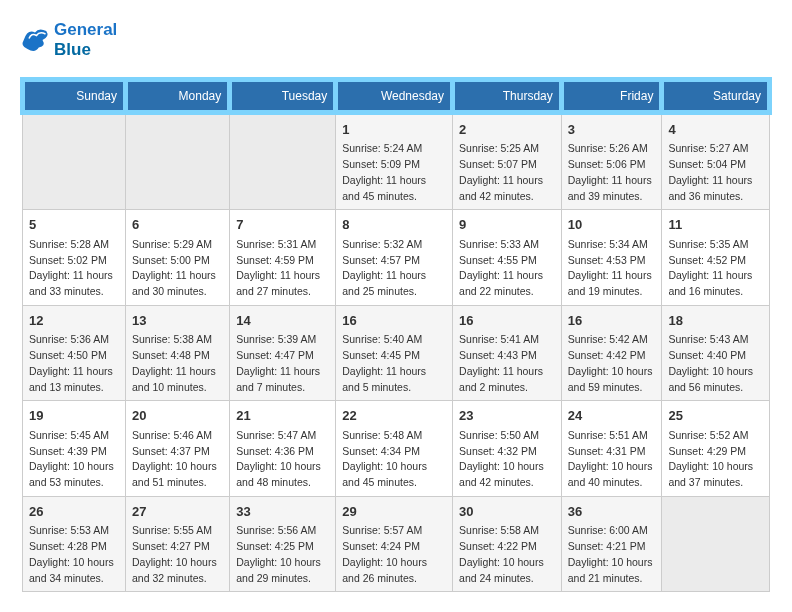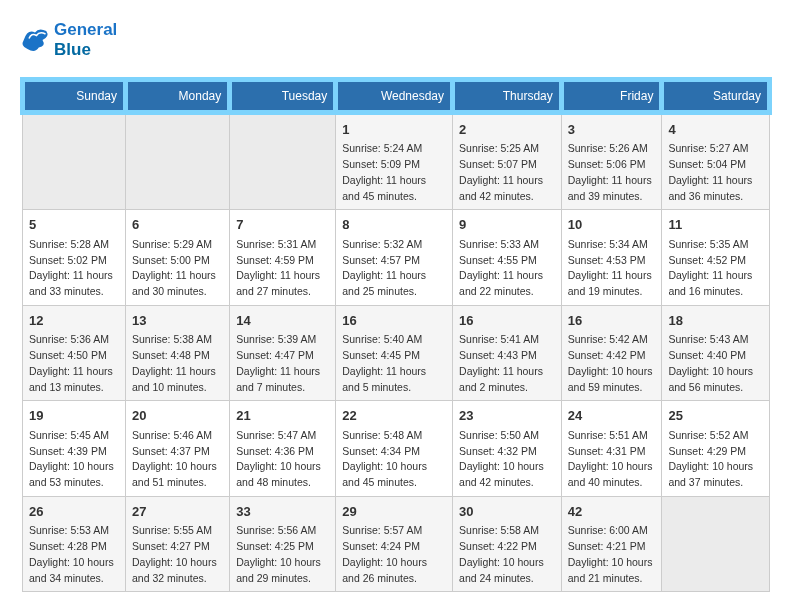--- a/index.html
+++ b/index.html
@@ -241,19 +241,19 @@
         </td>
         <td>
           <span class="day-num">29</span>
           <div>Sunrise: 5:57 AM<br>Sunset: 4:24 PM<br>Daylight: 10 hours and 26 minutes.</div>
         </td>
         <td>
           <span class="day-num">30</span>
           <div>Sunrise: 5:58 AM<br>Sunset: 4:22 PM<br>Daylight: 10 hours and 24 minutes.</div>
         </td>
         <td>
-          <span class="day-num">42</span>
+          <span class="day-num">36</span>
           <div>Sunrise: 6:00 AM<br>Sunset: 4:21 PM<br>Daylight: 10 hours and 21 minutes.</div>
         </td>
         <td class="empty"></td>
       </tr>
     </tbody>
 </table>
 
 </body></html>

